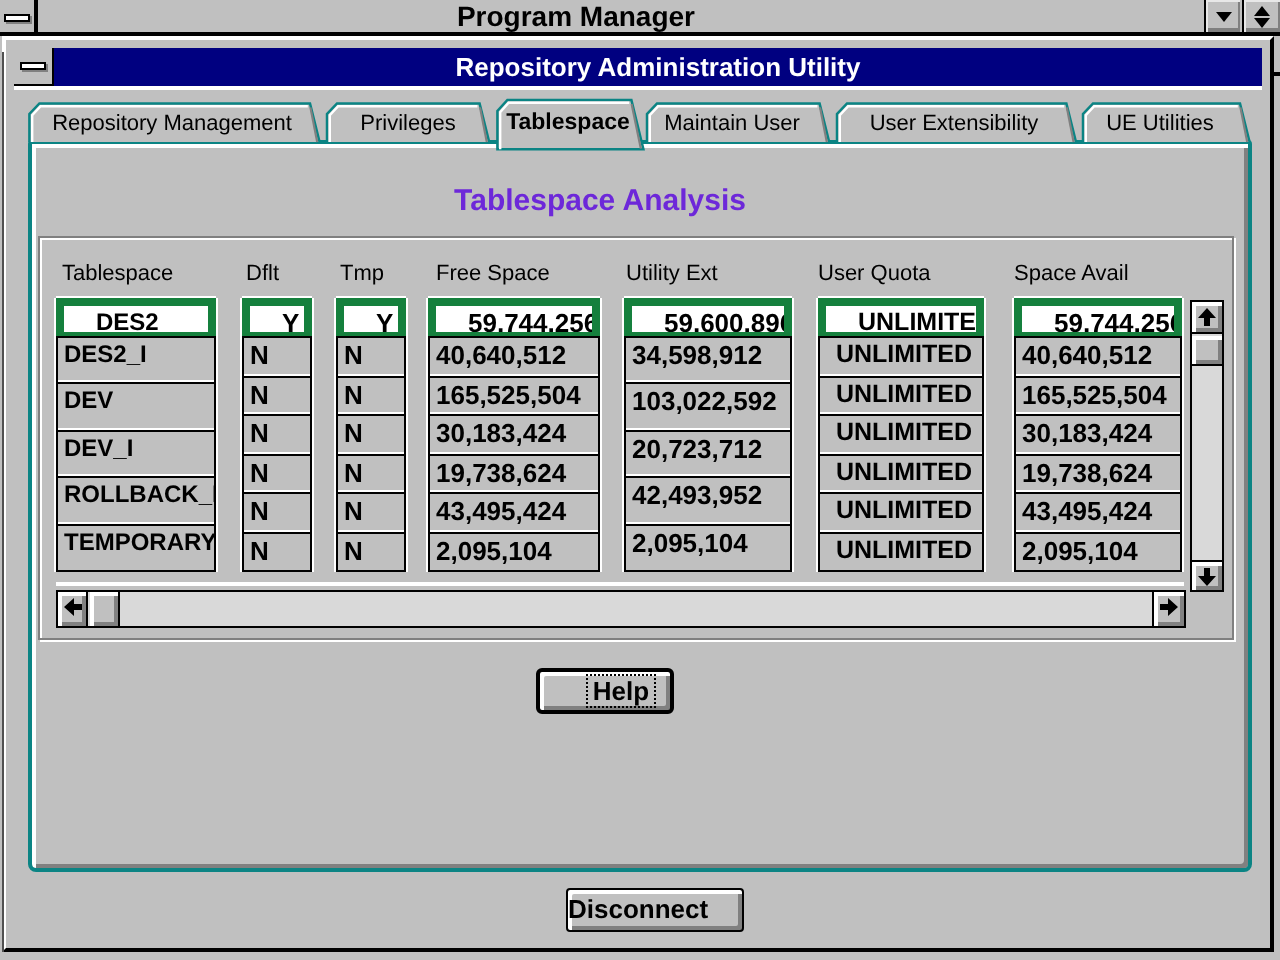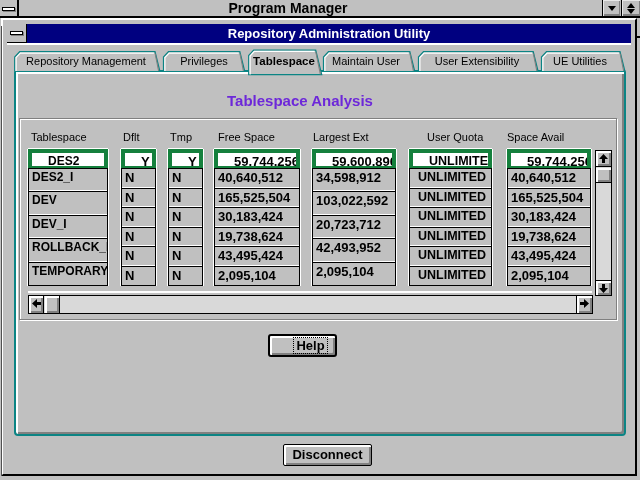--- a/index.html
+++ b/index.html
@@ -64,21 +64,21 @@
 #hright { left:547px; top:0; width:16px; height:17px; border-left:1px solid #000; }
 .arr { position:absolute; left:2px; top:2px; }
 
 
 #help { left:268px; top:334px; width:69px; height:23px; background:#c0c0c0; border:2px solid #000; border-radius:3px;
   box-shadow: inset 1px 1px 0 #fff, inset 2px 2px 0 #fff, inset -1px -1px 0 #808080, inset -2px -2px 0 #808080;
   font-weight:bold; font-size:13px; text-align:center; }
 #helpfocus { display:inline-block; border:1px dotted #000; padding:0 2px; margin-top:1px; line-height:15px;margin-left:16px; }
 #disc { left:283px; top:444px; width:89px; height:22px; background:#c0c0c0; border:1px solid #000; border-radius:2px;
   box-shadow: inset 1px 1px 0 #fff, inset 2px 2px 0 #fff, inset -1px -1px 0 #808080, inset -2px -2px 0 #808080;
-  font-weight:bold; font-size:13px; text-align:center; line-height:19px; }
+  font-weight:bold; font-size:13px; text-align:left; line-height:19px; }
 </style>
 </head>
 <body>
 <div class="abs" id="pmbar"></div>
 <div class="abs" id="pmtitle">Program Manager</div>
 <div class="abs" id="pmsys">
     <div class="abs" id="pmminus"></div>
   </div>
 <div class="abs tbtn" id="btnmin">
     <div class="tri tridown" style="left:5px; top:6px;"></div>
@@ -135,22 +135,22 @@
   <text x="580" y="65" text-anchor="middle" font-size="11" fill="#000">UE Utilities</text>
 </svg>
 <div class="abs" id="analysis">Tablespace Analysis</div>
 
 <div class="abs" id="grid"></div>
 
 <div class="abs hdr" style="left:31px;">Tablespace</div>
 <div class="abs hdr" style="left:123px;">Dflt</div>
 <div class="abs hdr" style="left:170px;">Tmp</div>
 <div class="abs hdr" style="left:218px;">Free Space</div>
-<div class="abs hdr" style="left:313px;">Largest Ext</div>
-<div class="abs hdr" style="left:427px;">User Quota</div>
+<div class="abs hdr" style="left:313px;">Utility Ext</div>
+<div class="abs hdr" style="left:409px;">User Quota</div>
 <div class="abs hdr" style="left:507px;">Space Avail</div>
 
 <div class="abs f1 nm" style="left:28px; width:80px;">DES2</div>
 <div class="abs f1" style="left:121px; width:35px;">Y</div>
 <div class="abs f1" style="left:168px; width:35px;">Y</div>
 <div class="abs f1" style="left:214px; width:86px;">59,744,256</div>
 <div class="abs f1" style="left:312px; width:84px;">59,600,896</div>
 <div class="abs f1 ul" style="left:409px; width:83px;">UNLIMITED</div>
 <div class="abs f1" style="left:507px; width:84px;">59,744,256</div>
 

